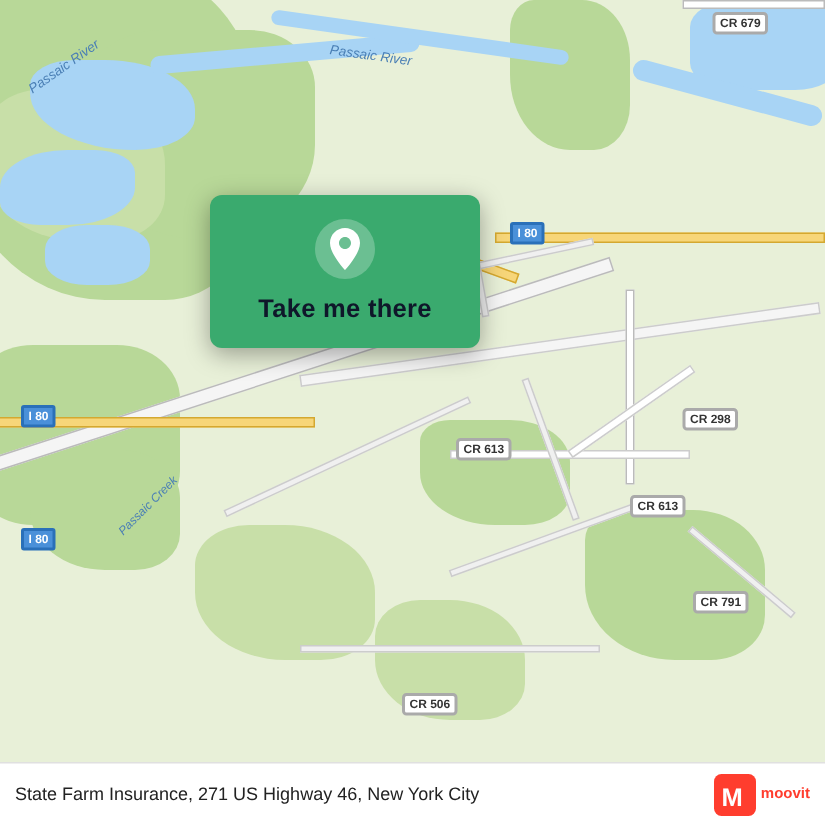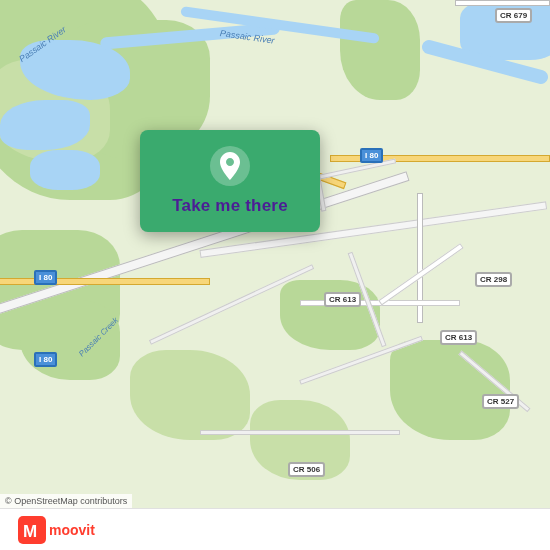--- a/index.html
+++ b/index.html
@@ -45,21 +45,20 @@
     .highway-badge {
       position: absolute;
       background: #fff;
       border: 2px solid #aaa;
       border-radius: 3px;
       font-size: 8px;
       font-weight: bold;
       color: #333;
       padding: 1px 3px;
       white-space: nowrap;
-      margin-left: 20px;
     }
     .highway-badge-blue {
       background: #4a90d9;
       border-color: #2a70b9;
       color: #fff;
       border-radius: 2px;
     }
 
     
     #cta-card {
@@ -77,21 +76,21 @@
       z-index: 10;
     }
 
     #pin-icon {
       width: 44px;
       height: 44px;
       margin-bottom: 8px;
     }
 
     #cta-button-text {
-      color: #4c1d95;
+      color: #0f172a;
       font-size: 17px;
       font-weight: 600;
       text-align: center;
       letter-spacing: 0.2px;
     }
 
     
     #bottom-bar {
       position: absolute;
       bottom: 0;
@@ -121,21 +120,21 @@
       flex-shrink: 0;
       margin-left: 8px;
     }
 
     #moovit-m-icon {
       width: 28px;
       height: 28px;
     }
 
     #moovit-text {
-      font-size: 14px;
+      font-size: 10px;
       font-weight: bold;
       color: #ff3d2e;
     }
 
     #copyright-bar {
       position: absolute;
       bottom: 42px;
       left: 0;
       background: rgba(255,255,255,0.8);
       font-size: 9px;
@@ -237,47 +236,45 @@
     </div>
     <div class="highway-badge" style="top:330px;left:420px;">
       <span>CR 613</span>
     </div>
 
     <div class="highway-badge" style="top:272px;left:455px;">
       <span>CR 298</span>
     </div>
 
     <div class="highway-badge" style="top:394px;left:462px;">
-      <span>CR 527</span>
+      <span>CR 791</span>
     </div>
 
     <div class="highway-badge" style="top:462px;left:268px;">
       <span>CR 506</span>
     </div>
 
     <div class="river-label" style="top:350px;left:80px;transform:rotate(-45deg);">
       <span style="font-size:8px;color:#4a7fb5;">Passaic Creek</span>
     </div>
 
     <div id="cta-card">
 
       <svg id="pin-icon" viewBox="0 0 44 44" fill="none" xmlns="http://www.w3.org/2000/svg">
         <circle cx="22" cy="22" r="20" fill="white" opacity="0.25"></circle>
         <path d="M22 8C16.48 8 12 12.48 12 18C12 25.5 22 36 22 36C22 36 32 25.5 32 18C32 12.48 27.52 8 22 8ZM22 22C19.79 22 18 20.21 18 18C18 15.79 19.79 14 22 14C24.21 14 26 15.79 26 18C26 20.21 24.21 22 22 22Z" fill="white"></path>
       </svg>
       <span id="cta-button-text">Take me there</span>
     </div>
 
-    <div id="copyright-bar">
-      <span class="osm-copyright">© OpenStreetMap contributors</span>
-    </div>
 
   </div>
 
   <div id="bottom-bar">
+    <span id="address-text">State Farm Insurance, 271 US Highway 46, New York City</span>
     <div id="moovit-logo">
 
       <svg id="moovit-m-icon" viewBox="0 0 28 28" xmlns="http://www.w3.org/2000/svg">
         <rect width="28" height="28" rx="5" fill="#ff3d2e"></rect>
         <text x="5" y="21" font-family="Arial" font-size="17" font-weight="bold" fill="white">M</text>
       </svg>
       <span id="moovit-text">moovit</span>
     </div>
   </div>
 

